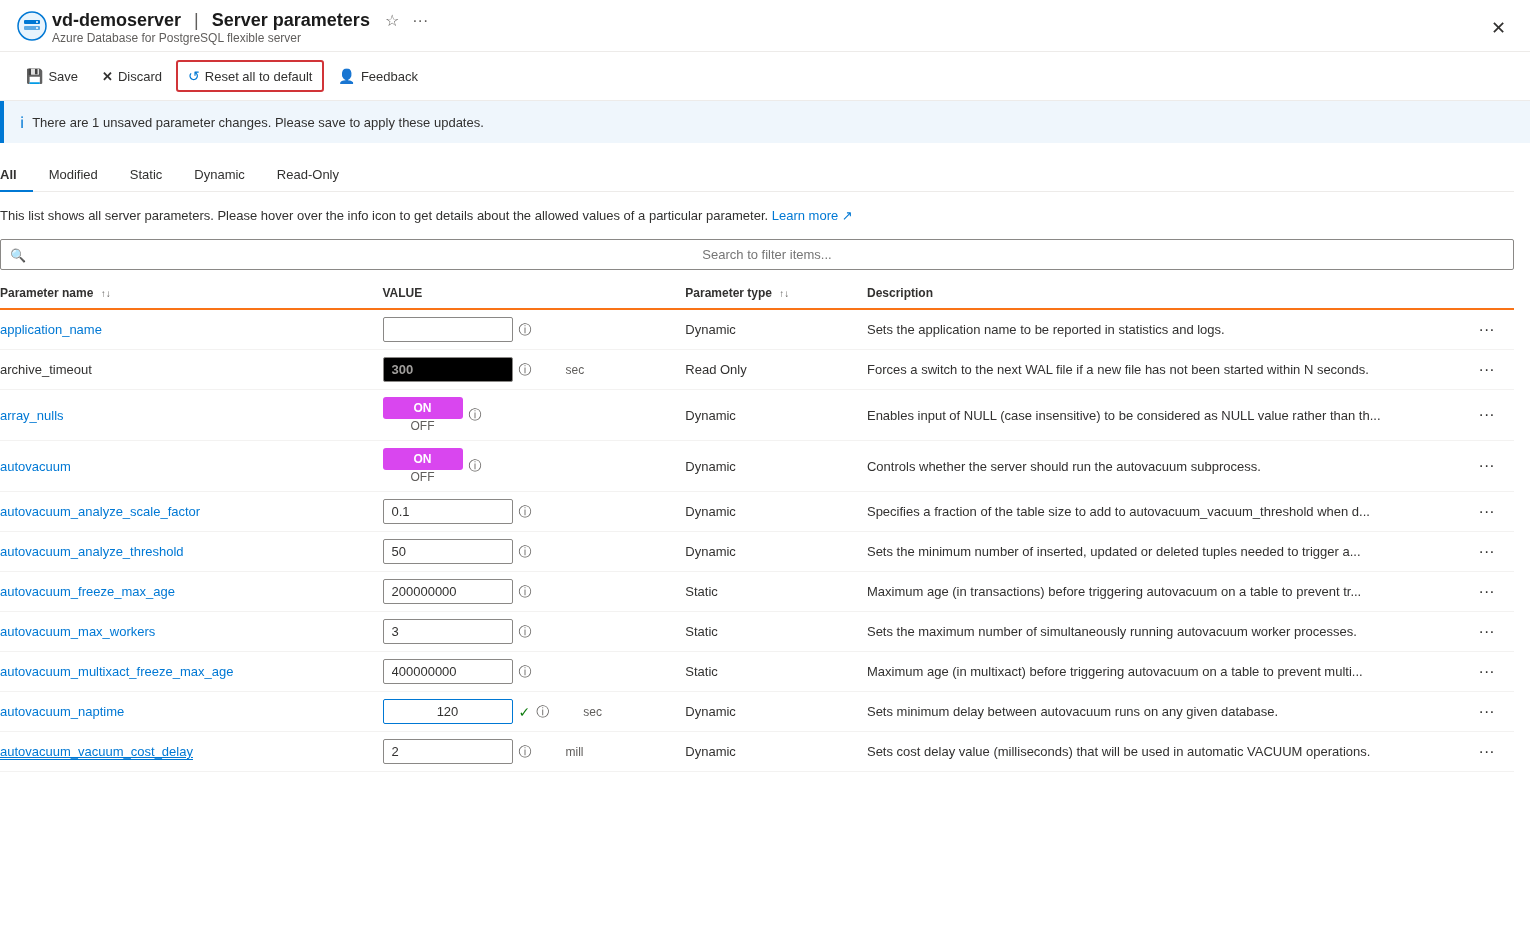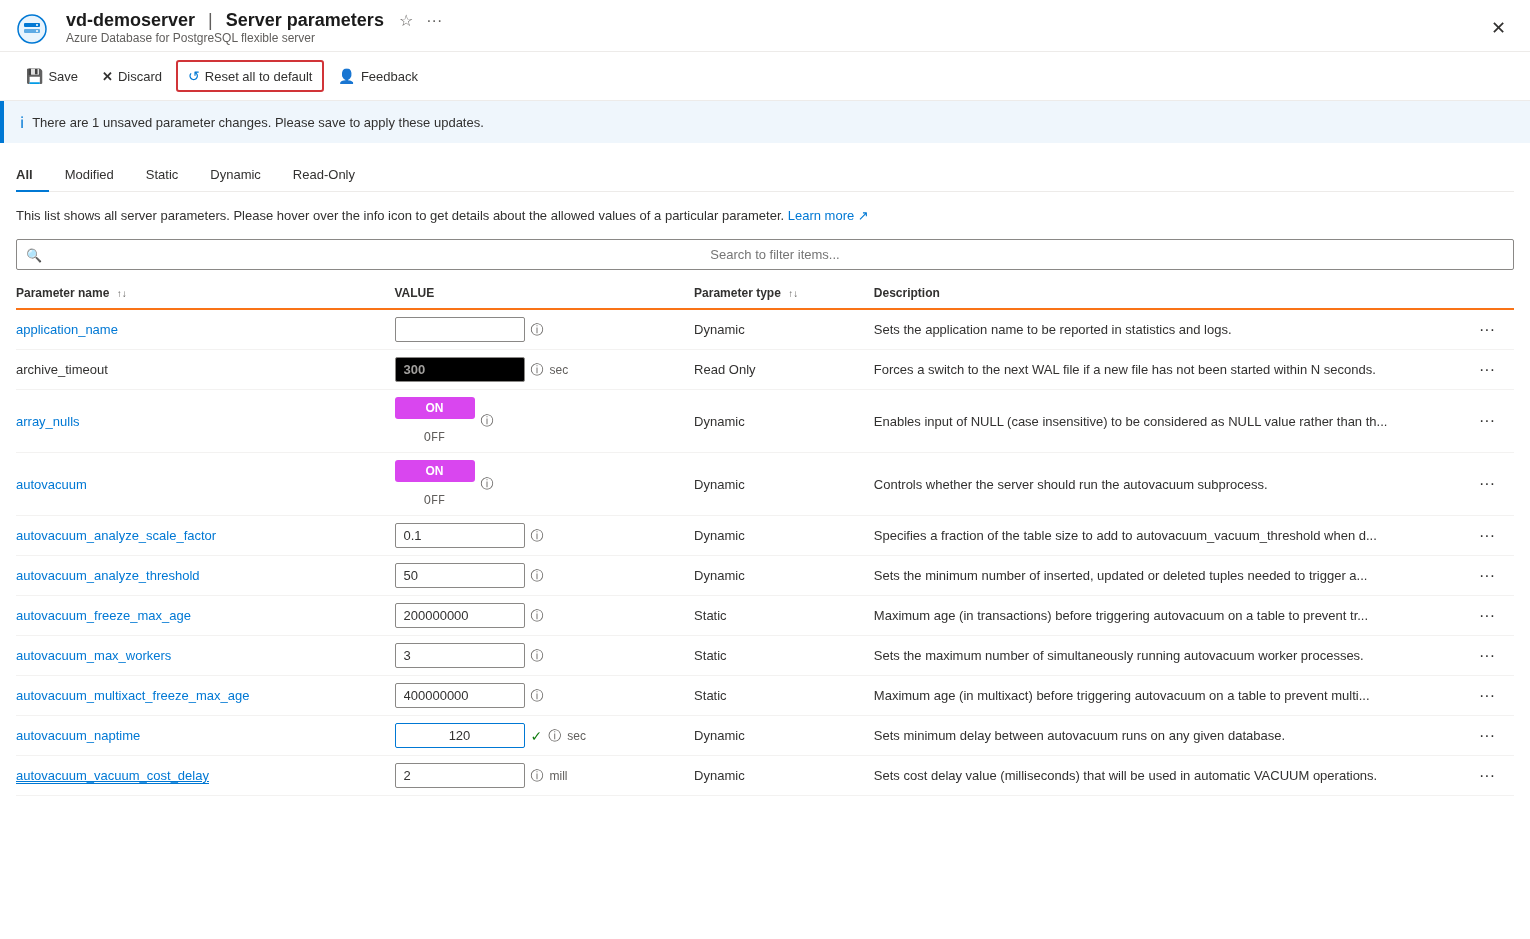--- a/index.html
+++ b/index.html
@@ -2,21 +2,21 @@
 <html><head>
   <meta charset="utf-8">
   <style>
     * { box-sizing: border-box; margin: 0; padding: 0; }
     body { font-family: 'Segoe UI', Arial, sans-serif; font-size: 13px; color: #323130; background: #fff; }
     
     .title-bar {
       display: flex; align-items: center; padding: 10px 16px 6px 16px;
       border-bottom: 1px solid #edebe9;
     }
-    .title-bar-left { display: flex; align-items: flex-end; flex: 1; gap: 18px; }
+    .title-bar-left { display: flex; align-items: flex-start; flex: 1; gap: 4px; }
     .title-text h1 { font-size: 18px; font-weight: 600; color: #1b1b1b; }
     .title-text p { font-size: 12px; color: #605e5c; }
     .close-btn { font-size: 18px; cursor: pointer; color: #323130; background: none; border: none; padding: 4px 8px; }
     
     .toolbar {
       display: flex; align-items: center; padding: 8px 16px; gap: 4px;
       border-bottom: 1px solid #edebe9;
     }
     .toolbar-btn {
       display: flex; align-items: center; gap: 5px; padding: 6px 10px;
@@ -30,21 +30,21 @@
     .toolbar-btn .icon { font-size: 14px; color: #0078d4; }
     .toolbar-btn .icon-x { color: #323130; }
     
     .info-banner {
       background: #eff6fc; border-left: 4px solid #0078d4;
       padding: 10px 16px; display: flex; align-items: center; gap: 8px;
       margin: 0; font-size: 13px;
     }
     .info-icon { color: #0078d4; font-size: 16px; }
     
-    .content { padding: 16px 16px 0 16px; border-radius: 29px; }
+    .content { padding: 16px 16px 0 0; border-radius: 29px; }
     
     .tabs { display: flex; gap: 0; margin-bottom: 16px; border-bottom: 1px solid #edebe9; }
     .tab {
       padding: 8px 16px; cursor: pointer; font-size: 13px; color: #323130;
       border-bottom: 2px solid transparent; margin-bottom: -1px;
     }
     .tab:first-child { padding-left: 0; }
     .tab.active { color: #323130; border-bottom: 2px solid #0078d4; font-weight: 600; }
     
     .description-text { font-size: 13px; color: #323130; margin-bottom: 16px; }
@@ -85,26 +85,26 @@
     
     .toggle-container {
       display: inline-flex; flex-direction: column; width: 80px;
     }
     .toggle {
       background: #d946ef; color: #fff; border: none; border-radius: 3px;
       padding: 4px 0; font-size: 12px; font-weight: 600; text-align: center;
       cursor: pointer; width: 80px;
     }
     .toggle-off-label {
-      text-align: center; font-size: 12px; color: #605e5c; margin-top: 12px; font-family: Liberation Mono, monospace;
+      text-align: center; font-size: 12px; color: #605e5c; margin-top: 0;
     }
     
     .value-cell { display: flex; align-items: center; gap: 6px; }
     .info-icon-sm { color: #605e5c; font-size: 13px; cursor: help; }
-    .unit-text { color: #605e5c; font-size: 12px; }
+    .unit-text { color: #605e5c; font-size: 12px; margin-left: 28px; }
     
     .check-icon { color: #107c10; font-size: 14px; }
     
     .more-btn {
       background: none; border: none; cursor: pointer; color: #323130;
       font-size: 16px; padding: 2px 6px; border-radius: 2px;
     }
     
     .sort-icon { font-size: 10px; color: #605e5c; margin-left: 4px; }
     

